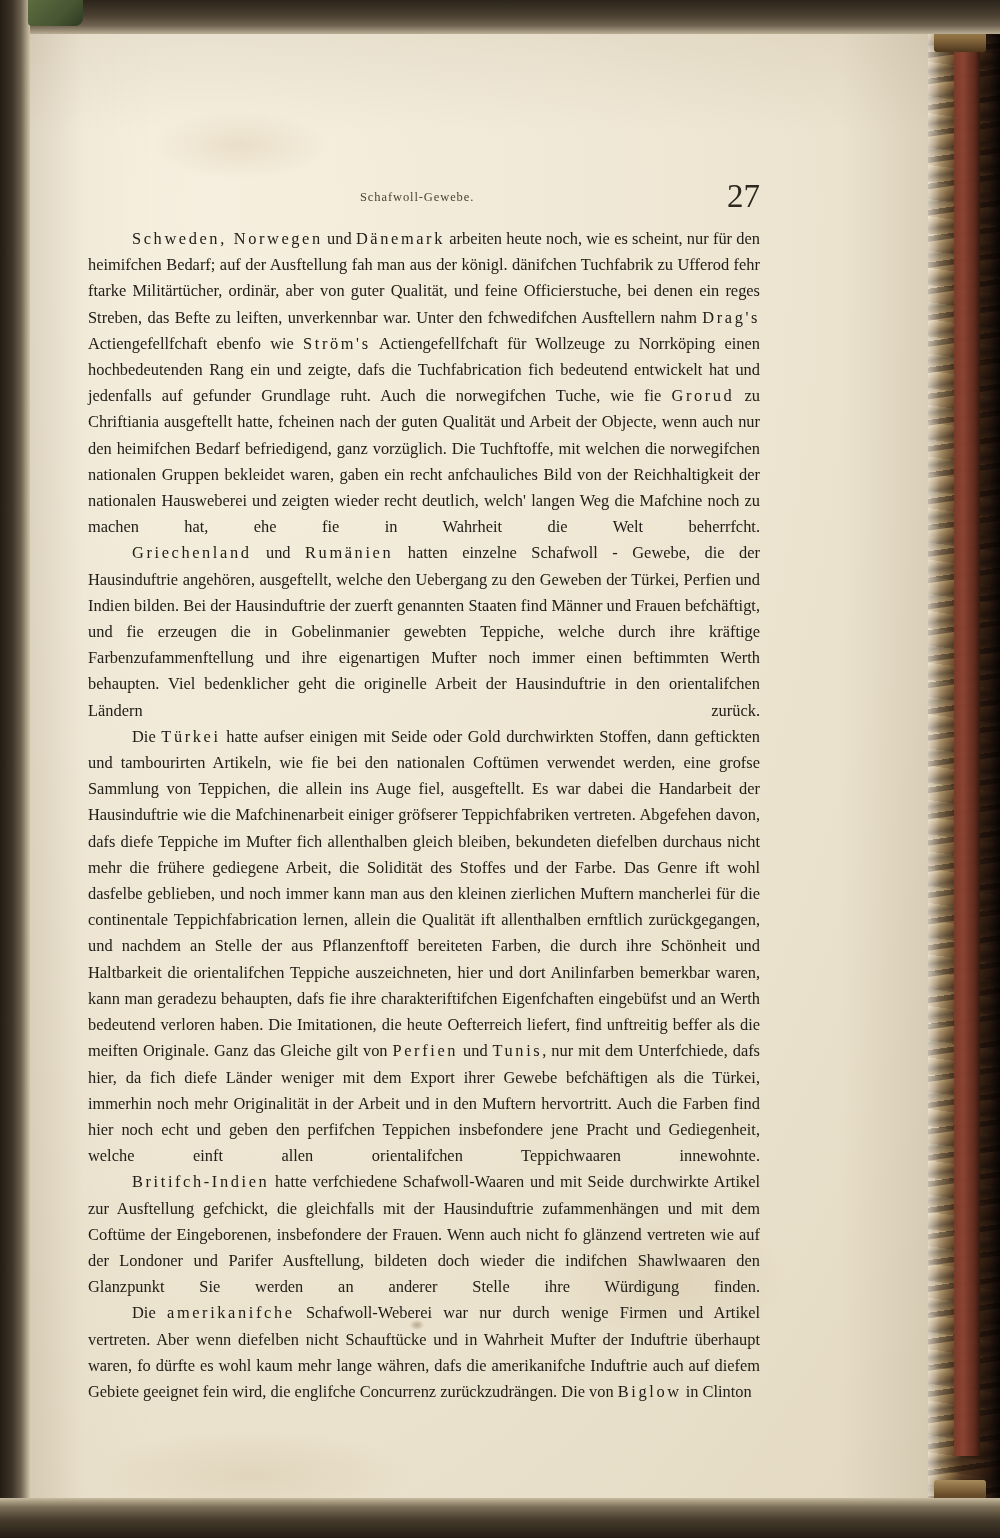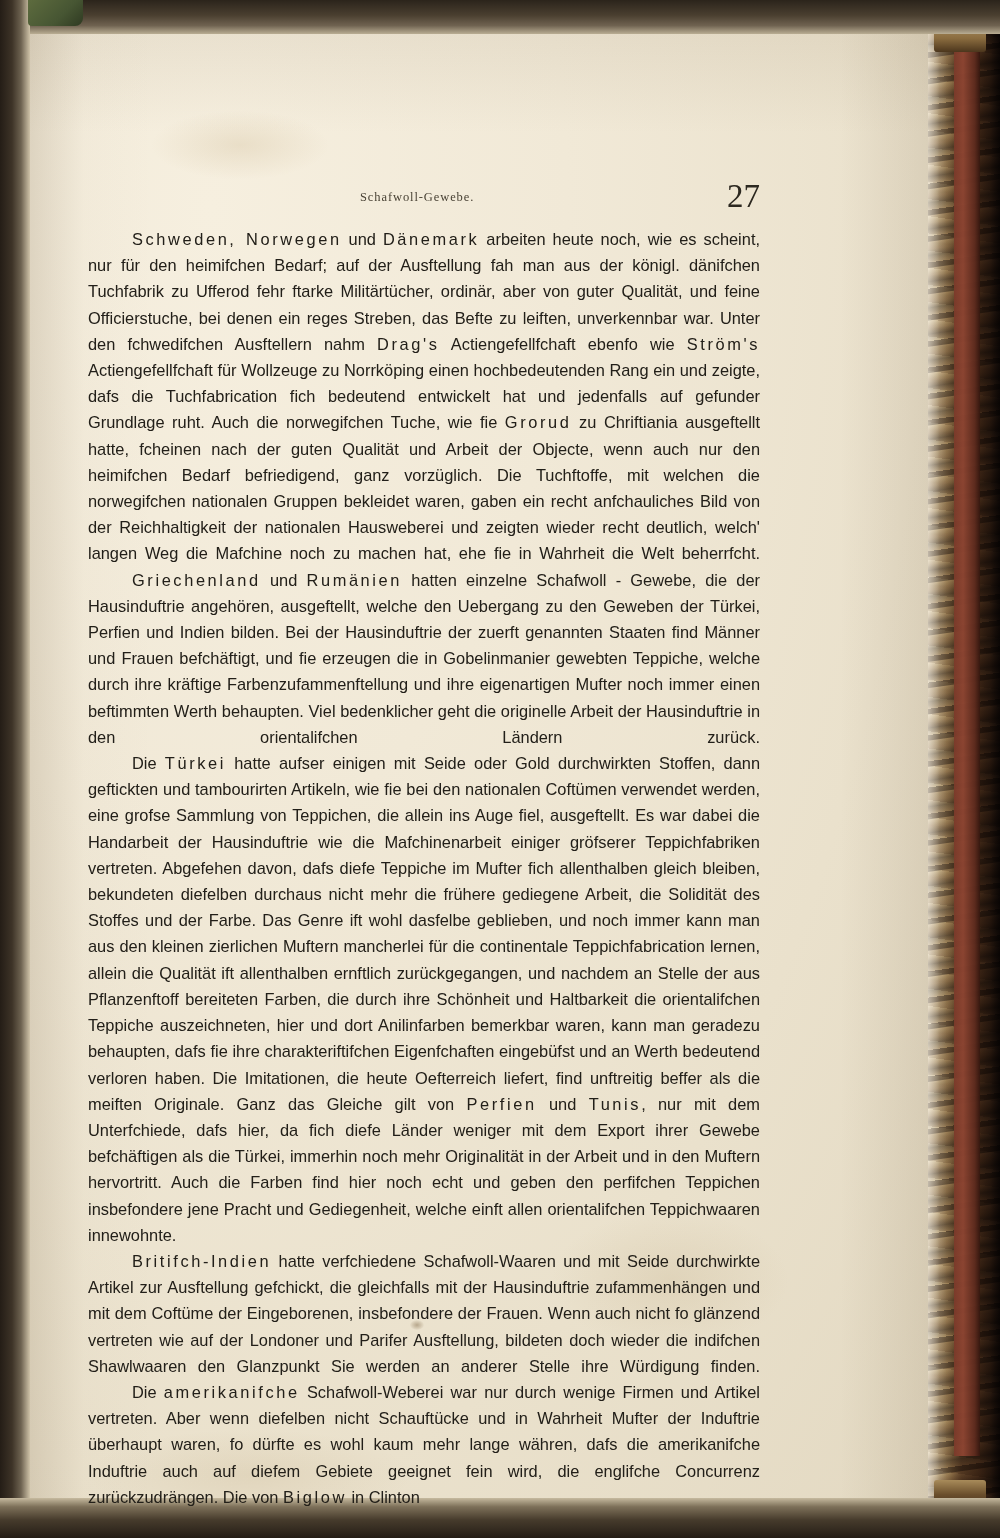--- a/index.html
+++ b/index.html
@@ -127,21 +127,21 @@
 
   p.para {
     margin: 0;
     text-align: justify;
     text-align-last: justify;
     font-size: 16.4px;
     line-height: 26.2px;
     color: #24211b;
     text-indent: 44px;
     hyphens: none;
-    font-family: Liberation Sans, sans-serif;
+    font-family: Liberation Serif, serif;
   }
   p.para.last {
     text-align-last: left;
   }
   .sp { letter-spacing: 2.6px; }
 
   
   .textblock { filter: contrast(1.02); }
 </style>
 </head>

